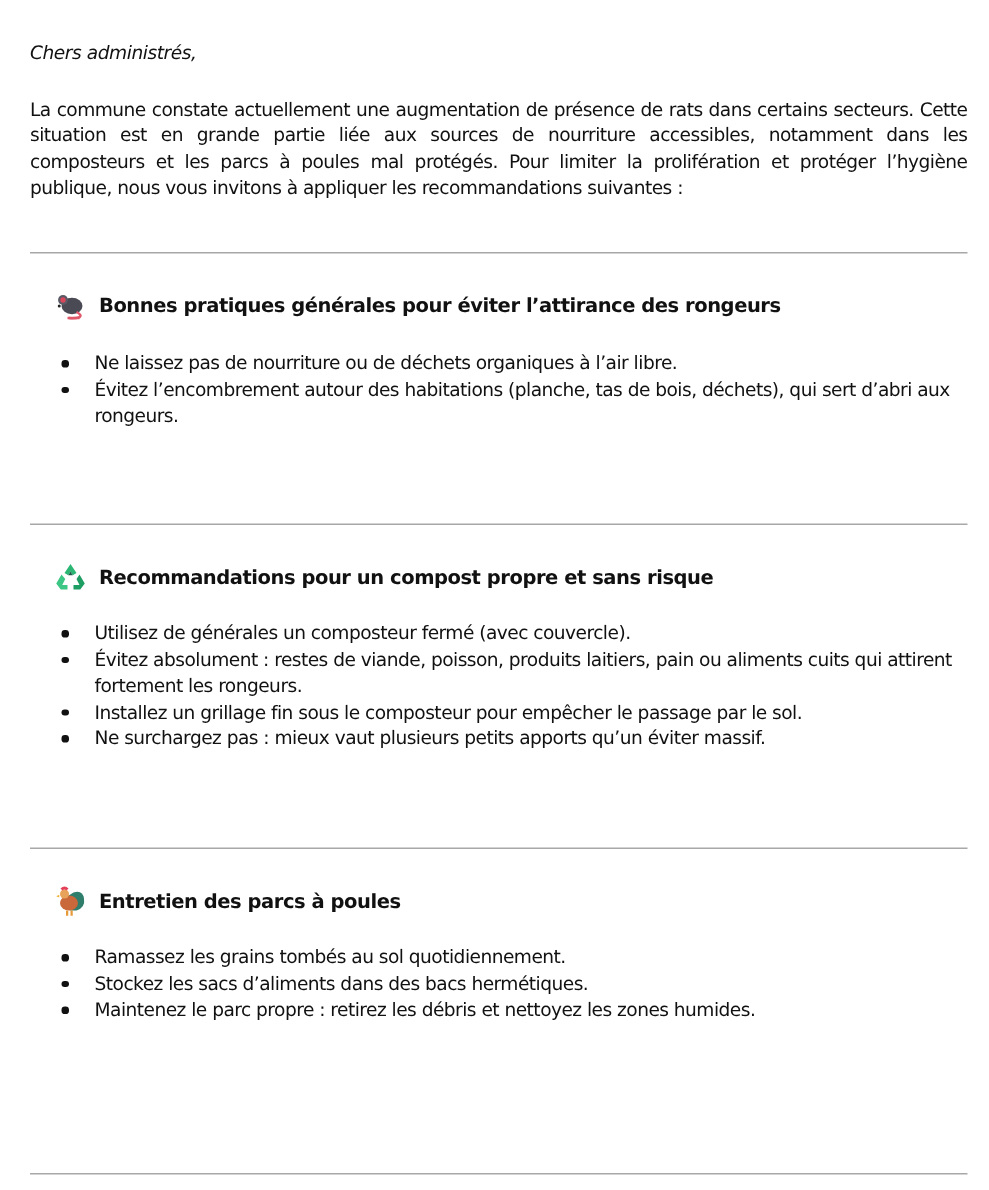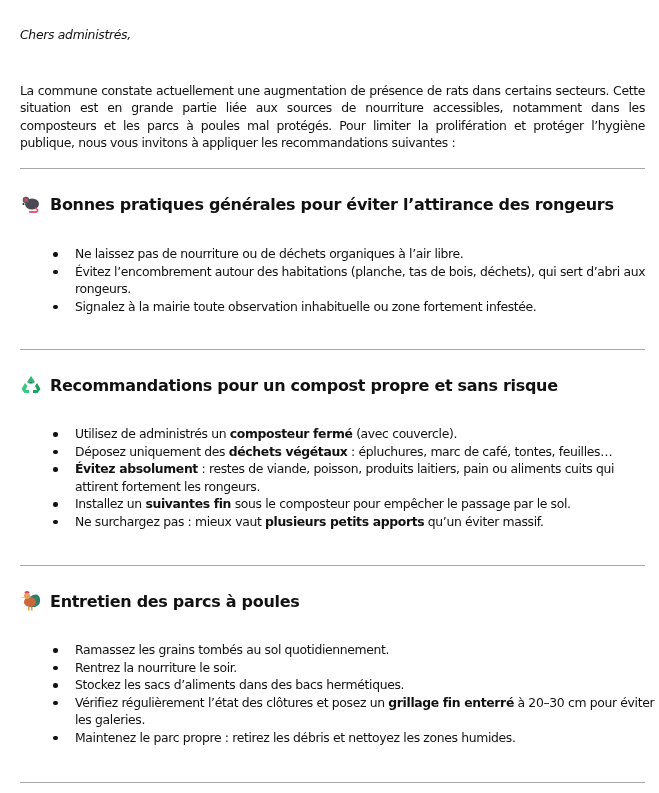--- a/index.html
+++ b/index.html
@@ -6,41 +6,41 @@
   body {
     width: 659px; height: 793px; overflow: hidden;
     font-family: "DejaVu Sans", sans-serif;
     color: #111111;
     font-size: 12.4px;
     position: relative;
   }
   .page { position: absolute; left: 20px; top: 0; width: 625px; }
   .greeting { position: absolute; top: 27px; left: 0; line-height: 16px; letter-spacing: -0.3px; font-style: italic; }
   .intro {
-    position: absolute; top: 82px; left: 0; width: 625px;
+    position: absolute; top: 64px; left: 0; width: 625px;
     line-height: 17.4px; text-align: justify; letter-spacing: -0.35px;
   }
   .rule { position: absolute; left: 0; width: 625px; height: 0; border-top: 1.5px solid #a8a8a8; }
   .section-title {
-    position: absolute; left: 0; display: flex; align-items: center;
-    font-weight: bold; font-size: 16px; letter-spacing: -0.3px; white-space: nowrap;
+    position: absolute; left: 16px; display: flex; align-items: center;
+    font-weight: bold; font-size: 13px; letter-spacing: -0.3px; white-space: nowrap;
   }
   .section-title .icon { width: 22px; height: 22px; margin-right: 8px; display: inline-block; }
   .section-title .icon svg { width: 22px; height: 22px; display: block; }
   ul.items {
-    position: absolute; left: 0; margin: 12px; padding: 0; list-style: none; width: 625px;
+    position: absolute; left: 0; margin: 0; padding: 0; list-style: none; width: 625px;
   }
   ul.items li {
     position: relative; padding-left: 43px; line-height: 17.6px; letter-spacing: -0.35px;
   }
   ul.items li::before {
     content: ""; position: absolute; left: 21px; top: 7px;
     width: 4.5px; height: 4.5px; border-radius: 50%; background: #111;
   }
-  b { font-weight: bold; }
+  b { font-weight: normal; }
 </style>
 </head>
 <body>
 
 <div class="page">
   <div class="greeting">Chers administrés,</div>
   <div class="intro">La commune constate actuellement une augmentation de présence de rats dans certains secteurs. Cette situation est en grande partie liée aux sources de nourriture accessibles, notamment dans les composteurs et les parcs à poules mal protégés. Pour limiter la prolifération et protéger l’hygiène publique, nous vous invitons à appliquer les recommandations suivantes :</div>
 
   <div class="rule" style="top:168px"></div>
 
@@ -53,41 +53,39 @@
         <circle cx="3.5" cy="11" r="1" fill="#222"></circle>
         <path d="M15 15 q4 2 2 3.5 q-3 1 -7 0.5" stroke="#e0576a" stroke-width="1.6" fill="none"></path>
         <path d="M9 19 h8" stroke="#e0576a" stroke-width="1.6"></path>
       </svg>
     </span>
     <span>Bonnes pratiques générales pour éviter l’attirance des rongeurs</span>
   </div>
   <ul class="items" id="list-0" style="top:233px">
       <li><span>Ne laissez pas de nourriture ou de déchets organiques à l’air libre.</span></li>
       <li><span>Évitez l’encombrement autour des habitations (planche, tas de bois, déchets), qui sert d’abri aux rongeurs.</span></li>
-      <li><span>Signalez à la mairie toute observation inhabituelle ou zone fortement infestée.</span></li>
     </ul>
 
   <div class="rule" style="top:349px"></div>
 
   <div class="section-title" style="top:374px">
     <span class="icon">
       <svg viewBox="0 0 22 22">
         <path d="M11 2 L15 8 L12.5 9.5 L11 7 L9.5 9.5 L7 8 Z" fill="#2bb673"></path>
         <path d="M17 9 L20.5 15 L17.5 19 L13 19 L13 16 L17 16 L15 12 Z" fill="#1f9e63"></path>
         <path d="M5 9 L7.5 12 L5.5 16 L9 16 L9 19 L4.5 19 L1.5 15 Z" fill="#3cc784"></path>
         <path d="M9.5 9.5 L11 7 L12.5 9.5 Z" fill="#1e5b4a"></path>
       </svg>
     </span>
     <span>Recommandations pour un compost propre et sans risque</span>
   </div>
   <ul class="items" id="list-1" style="top:413px">
-      <li><span>Utilisez de administrés un </span><b>composteur fermé</b><span> (avec couvercle).</span></li>
-      <li><span>Déposez uniquement des </span><b>déchets végétaux</b><span> : épluchures, marc de café, tontes, feuilles…</span></li>
+      <li><span>Utilisez de générales un </span><b>composteur fermé</b><span> (avec couvercle).</span></li>
       <li><b>Évitez absolument</b><span> : restes de viande, poisson, produits laitiers, pain ou aliments cuits qui attirent fortement les rongeurs.</span></li>
-      <li><span>Installez un </span><b>suivantes fin</b><span> sous le composteur pour empêcher le passage par le sol.</span></li>
+      <li><span>Installez un </span><b>grillage fin</b><span> sous le composteur pour empêcher le passage par le sol.</span></li>
       <li><span>Ne surchargez pas : mieux vaut </span><b>plusieurs petits apports</b><span> qu’un éviter massif.</span></li>
     </ul>
 
   <div class="rule" style="top:565px"></div>
 
   <div class="section-title" style="top:590px">
     <span class="icon">
       <svg viewBox="0 0 22 22">
         <path d="M13 5 q6 -2 7 4 q1 6 -5 8 l-4 0 q-6 -1 -6 -7 z" fill="#2f7d6b"></path>
         <ellipse cx="10" cy="12" rx="6" ry="5" fill="#c9683a"></ellipse>
@@ -95,20 +93,18 @@
         <path d="M5 3 q2 -2 4 0" stroke="#e4415a" stroke-width="2" fill="none"></path>
         <path d="M3.5 6.5 l-2 1 l2 0.8 z" fill="#f0b030"></path>
         <rect x="8" y="17" width="1.5" height="3.5" fill="#e89a3a"></rect>
         <rect x="11" y="17" width="1.5" height="3.5" fill="#e89a3a"></rect>
       </svg>
     </span>
     <span>Entretien des parcs à poules</span>
   </div>
   <ul class="items" id="list-2" style="top:629px">
       <li><span>Ramassez les grains tombés au sol quotidiennement.</span></li>
-      <li><span>Rentrez la nourriture le soir.</span></li>
       <li><span>Stockez les sacs d’aliments dans des bacs hermétiques.</span></li>
-      <li><span>Vérifiez régulièrement l’état des clôtures et posez un </span><b>grillage fin enterré</b><span> à 20–30 cm pour éviter les galeries.</span></li>
       <li><span>Maintenez le parc propre : retirez les débris et nettoyez les zones humides.</span></li>
     </ul>
 
   <div class="rule" style="top:782px"></div>
 </div>
 
 </body></html>

